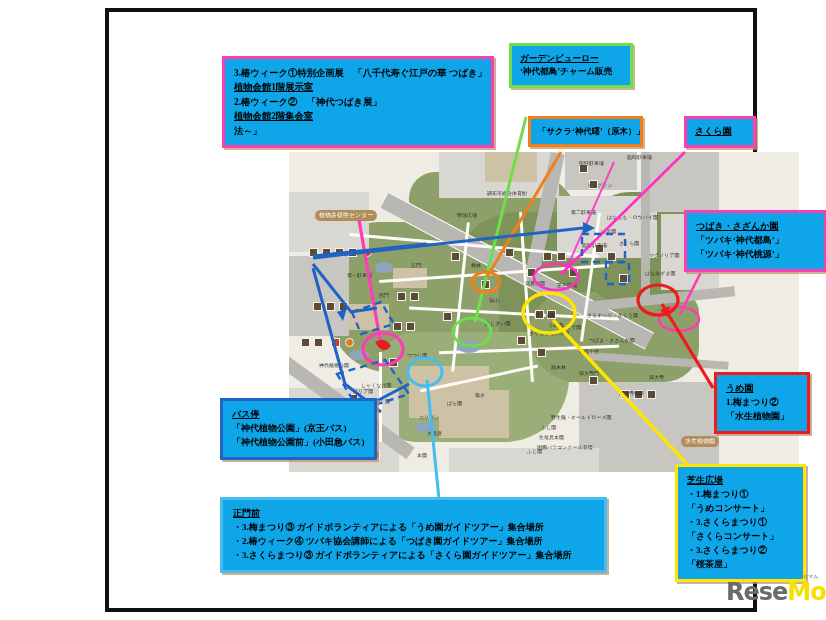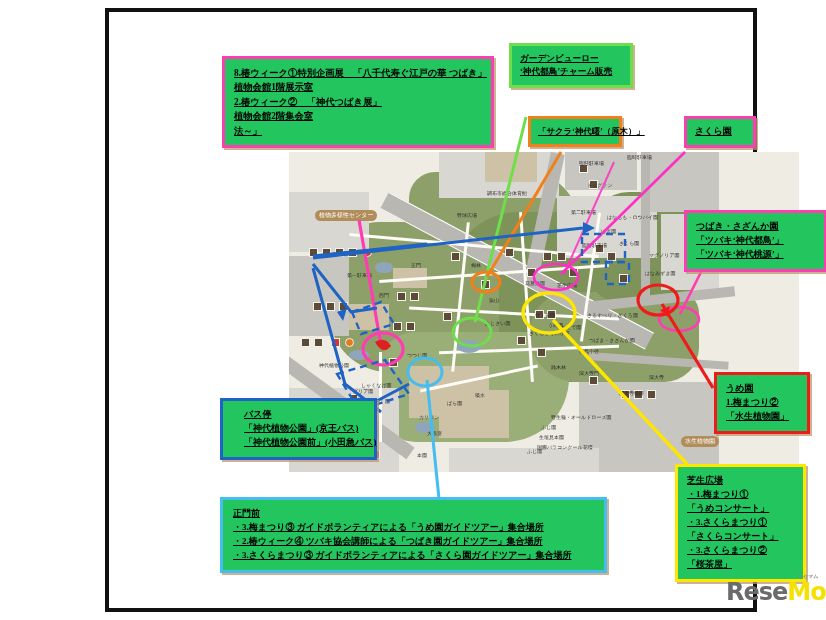--- a/index.html
+++ b/index.html
@@ -43,42 +43,41 @@
   }
   .mtag{
     position:absolute;font-size:6px;color:#ffffff;background:#b08d5a;
     padding:1px 4px;border-radius:7px;white-space:nowrap;
     font-family:"DejaVu Sans","Liberation Sans",sans-serif;
   }
   .mtag.orange{background:#e08b2a;}
 
   
   .box{
-    position:absolute;background:#22c55e;box-sizing:border-box;
+    position:absolute;background:#0ea5e9;box-sizing:border-box;
     color:#000;font-weight:bold;line-height:1.55;
     box-shadow:2px 2px 0 rgba(190,150,110,.75);
-    text-decoration:underline;
   }
   .box .hdr{text-decoration:underline;display:block;}
   .box .ln{display:block;white-space:nowrap;}
   .box.pink{border:3px solid #ff3db2;}
   .box.green{border:3px solid #6ede4a;}
   .box.orange{border:3px solid #f1801b;}
   .box.blue{border:3px solid #1f63c4;}
   .box.cyan{border:3px solid #45bdef;}
   .box.red{border:3px solid #ef1b1b;}
   .box.yellow{border:3px solid #ffe600;}
 
   #box-plantcenter{left:113px;top:44px;width:272px;padding:7px 9px;font-size:9.3px;}
   #box-gardenbureau{left:400px;top:31px;width:124px;padding:6px 8px;font-size:8.6px;}
-  #box-sakura-genboku{left:419px;top:104px;width:94px;padding:6px 7px;font-size:8.4px;}
+  #box-sakura-genboku{left:419px;top:104px;width:115px;padding:6px 7px;font-size:8.4px;}
   #box-sakuraen{left:575px;top:104px;width:72px;padding:6px 8px;font-size:9px;}
   #box-tsubaki{left:575px;top:198px;width:143px;padding:7px 9px;font-size:9px;}
   #box-parking{left:136px;top:231px;width:66px;padding:6px 7px;font-size:9px;}
-  #box-busstop{left:111px;top:386px;width:157px;padding:7px 21px;font-size:9px;}
+  #box-busstop{left:111px;top:386px;width:157px;padding:7px 9px;font-size:9px;}
   #box-umeen{left:605px;top:360px;width:96px;padding:7px 9px;font-size:9px;}
   #box-shibafu{left:566px;top:452px;width:131px;padding:7px 9px;font-size:9px;}
   #box-seimonmae{left:111px;top:485px;width:387px;padding:7px 10px;font-size:9px;}
   .box.cyan .ln, .box.cyan .hdr{white-space:nowrap;}
 
   
   #lines{position:absolute;left:0;top:0;width:826px;height:620px;pointer-events:none;}
 
   
   #watermark{
@@ -288,21 +287,21 @@
 
       <path d="M604,376 L553,292" stroke="#ef1b1b" stroke-width="3.2" fill="none"></path>
       <ellipse cx="549" cy="288" rx="20" ry="15" stroke="#ef1b1b" stroke-width="3.2" fill="none"></ellipse>
       <path d="M551,298 l10,-4 -2,11 z" fill="#ef1b1b"></path>
 
       <path d="M578,452 L444,308" stroke="#ffe600" stroke-width="3.4" fill="none"></path>
       <ellipse cx="440" cy="301" rx="26" ry="20" stroke="#ffe600" stroke-width="3.4" fill="none"></ellipse>
     </svg>
 
     <div class="box pink" id="box-plantcenter">
-      <span class="ln">8.椿ウィーク①特別企画展　「八千代寿ぐ江戸の華 つばき」</span>
+      <span class="ln">3.椿ウィーク①特別企画展　「八千代寿ぐ江戸の華 つばき」</span>
       <span class="hdr">植物会館1階展示室</span>
       <span class="ln">2.椿ウィーク②　「神代つばき展」</span>
       <span class="hdr">植物会館2階集会室</span>
       <span class="ln">法～」</span>
     </div>
 
     <div class="box green" id="box-gardenbureau">
       <span class="hdr">ガーデンビューロー</span>
       <span class="ln">‘神代都鳥’チャーム販売</span>
     </div>

